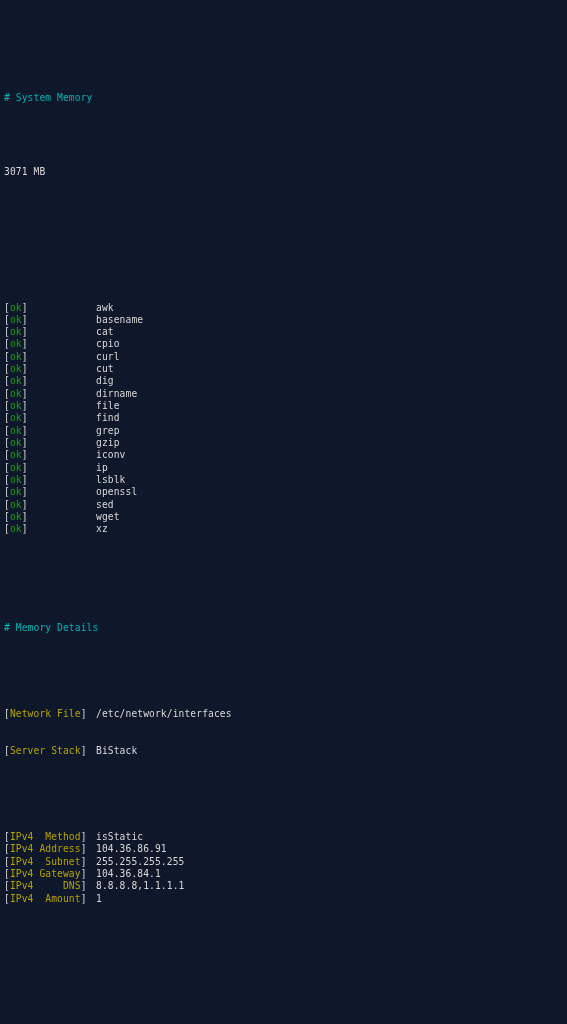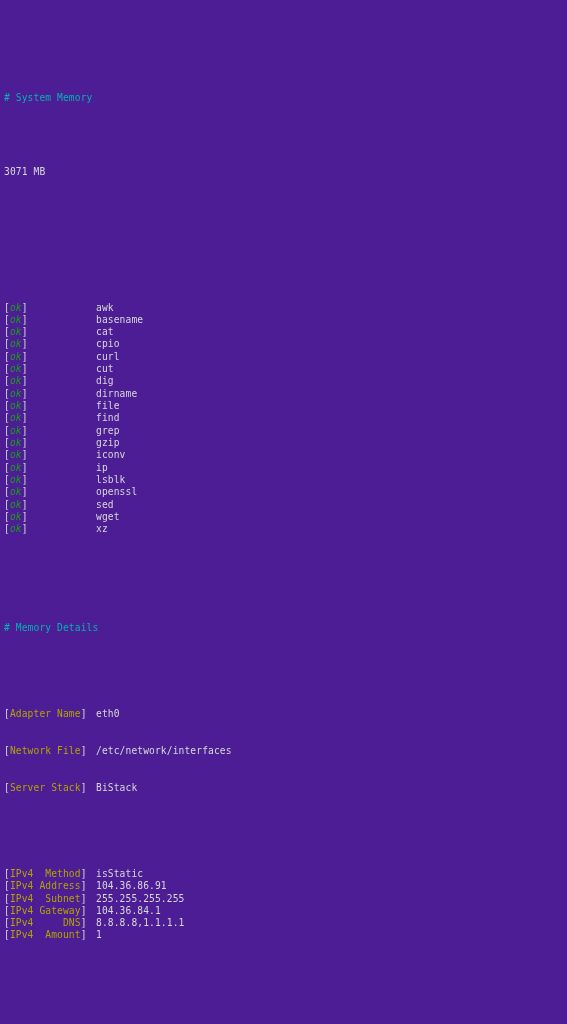--- a/index.html
+++ b/index.html
@@ -9,21 +9,21 @@
   }
   body {
     width: 567px;
     height: 1024px;
     overflow: hidden;
     font-family: "DejaVu Sans Mono", monospace;
   }
   #terminal {
     width: 567px;
     height: 1024px;
-    background: #4c1d95;
+    background: #0f172a;
     padding: 0;
     box-sizing: border-box;
     font-family: "DejaVu Sans Mono", monospace;
     font-size: 9.6px;
     line-height: 12.32px;
     letter-spacing: 0.12px;
     color: #d8d8d8;
     white-space: pre;
     overflow: hidden;
   }
@@ -33,21 +33,21 @@
     overflow: hidden;
     padding-left: 4px;
     box-sizing: border-box;
   }
   .blank { height: 12.32px; }
   .pad-top { height: 6px; }
 
   .heading { color: #00b3b3; }
   .plain   { color: #d8d8d8; }
   .brk     { color: #d8d8d8; }
-  .ok      { color: #1a9e1a; font-style: italic; }
+  .ok      { color: #1a9e1a; }
   .label   { color: #b3a400; }
 
   .col-name {
     display: inline-block;
     width: 92px;
   }
 </style>
 </head>
 <body>
 
@@ -63,21 +63,20 @@
 
   
   <div class="blank"></div>
   <div id="dep-list"><div class="line"><span class="col-name"><span class="brk">[</span><span class="ok">ok</span><span class="brk">]</span></span><span class="plain">awk</span></div><div class="line"><span class="col-name"><span class="brk">[</span><span class="ok">ok</span><span class="brk">]</span></span><span class="plain">basename</span></div><div class="line"><span class="col-name"><span class="brk">[</span><span class="ok">ok</span><span class="brk">]</span></span><span class="plain">cat</span></div><div class="line"><span class="col-name"><span class="brk">[</span><span class="ok">ok</span><span class="brk">]</span></span><span class="plain">cpio</span></div><div class="line"><span class="col-name"><span class="brk">[</span><span class="ok">ok</span><span class="brk">]</span></span><span class="plain">curl</span></div><div class="line"><span class="col-name"><span class="brk">[</span><span class="ok">ok</span><span class="brk">]</span></span><span class="plain">cut</span></div><div class="line"><span class="col-name"><span class="brk">[</span><span class="ok">ok</span><span class="brk">]</span></span><span class="plain">dig</span></div><div class="line"><span class="col-name"><span class="brk">[</span><span class="ok">ok</span><span class="brk">]</span></span><span class="plain">dirname</span></div><div class="line"><span class="col-name"><span class="brk">[</span><span class="ok">ok</span><span class="brk">]</span></span><span class="plain">file</span></div><div class="line"><span class="col-name"><span class="brk">[</span><span class="ok">ok</span><span class="brk">]</span></span><span class="plain">find</span></div><div class="line"><span class="col-name"><span class="brk">[</span><span class="ok">ok</span><span class="brk">]</span></span><span class="plain">grep</span></div><div class="line"><span class="col-name"><span class="brk">[</span><span class="ok">ok</span><span class="brk">]</span></span><span class="plain">gzip</span></div><div class="line"><span class="col-name"><span class="brk">[</span><span class="ok">ok</span><span class="brk">]</span></span><span class="plain">iconv</span></div><div class="line"><span class="col-name"><span class="brk">[</span><span class="ok">ok</span><span class="brk">]</span></span><span class="plain">ip</span></div><div class="line"><span class="col-name"><span class="brk">[</span><span class="ok">ok</span><span class="brk">]</span></span><span class="plain">lsblk</span></div><div class="line"><span class="col-name"><span class="brk">[</span><span class="ok">ok</span><span class="brk">]</span></span><span class="plain">openssl</span></div><div class="line"><span class="col-name"><span class="brk">[</span><span class="ok">ok</span><span class="brk">]</span></span><span class="plain">sed</span></div><div class="line"><span class="col-name"><span class="brk">[</span><span class="ok">ok</span><span class="brk">]</span></span><span class="plain">wget</span></div><div class="line"><span class="col-name"><span class="brk">[</span><span class="ok">ok</span><span class="brk">]</span></span><span class="plain">xz</span></div></div>
   <div class="blank"></div>
 
   
   <div class="line"><span class="heading"># Memory Details</span></div>
   <div class="blank"></div>
 
-  <div class="line"><span class="col-name"><span class="brk">[</span><span class="label">Adapter Name</span><span class="brk">]</span></span><span class="plain">eth0</span></div>
   <div class="line"><span class="col-name"><span class="brk">[</span><span class="label">Network File</span><span class="brk">]</span></span><span class="plain">/etc/network/interfaces</span></div>
   <div class="line"><span class="col-name"><span class="brk">[</span><span class="label">Server Stack</span><span class="brk">]</span></span><span class="plain">BiStack</span></div>
 
   <div class="blank"></div>
   <div id="ipv4-list"><div class="line"><span class="col-name"><span class="brk">[</span><span class="label">IPv4  Method</span><span class="brk">]</span></span><span class="plain">isStatic</span></div><div class="line"><span class="col-name"><span class="brk">[</span><span class="label">IPv4 Address</span><span class="brk">]</span></span><span class="plain">104.36.86.91</span></div><div class="line"><span class="col-name"><span class="brk">[</span><span class="label">IPv4  Subnet</span><span class="brk">]</span></span><span class="plain">255.255.255.255</span></div><div class="line"><span class="col-name"><span class="brk">[</span><span class="label">IPv4 Gateway</span><span class="brk">]</span></span><span class="plain">104.36.84.1</span></div><div class="line"><span class="col-name"><span class="brk">[</span><span class="label">IPv4     DNS</span><span class="brk">]</span></span><span class="plain">8.8.8.8,1.1.1.1</span></div><div class="line"><span class="col-name"><span class="brk">[</span><span class="label">IPv4  Amount</span><span class="brk">]</span></span><span class="plain">1</span></div></div>
   <div class="blank"></div>
   
   
 
   

